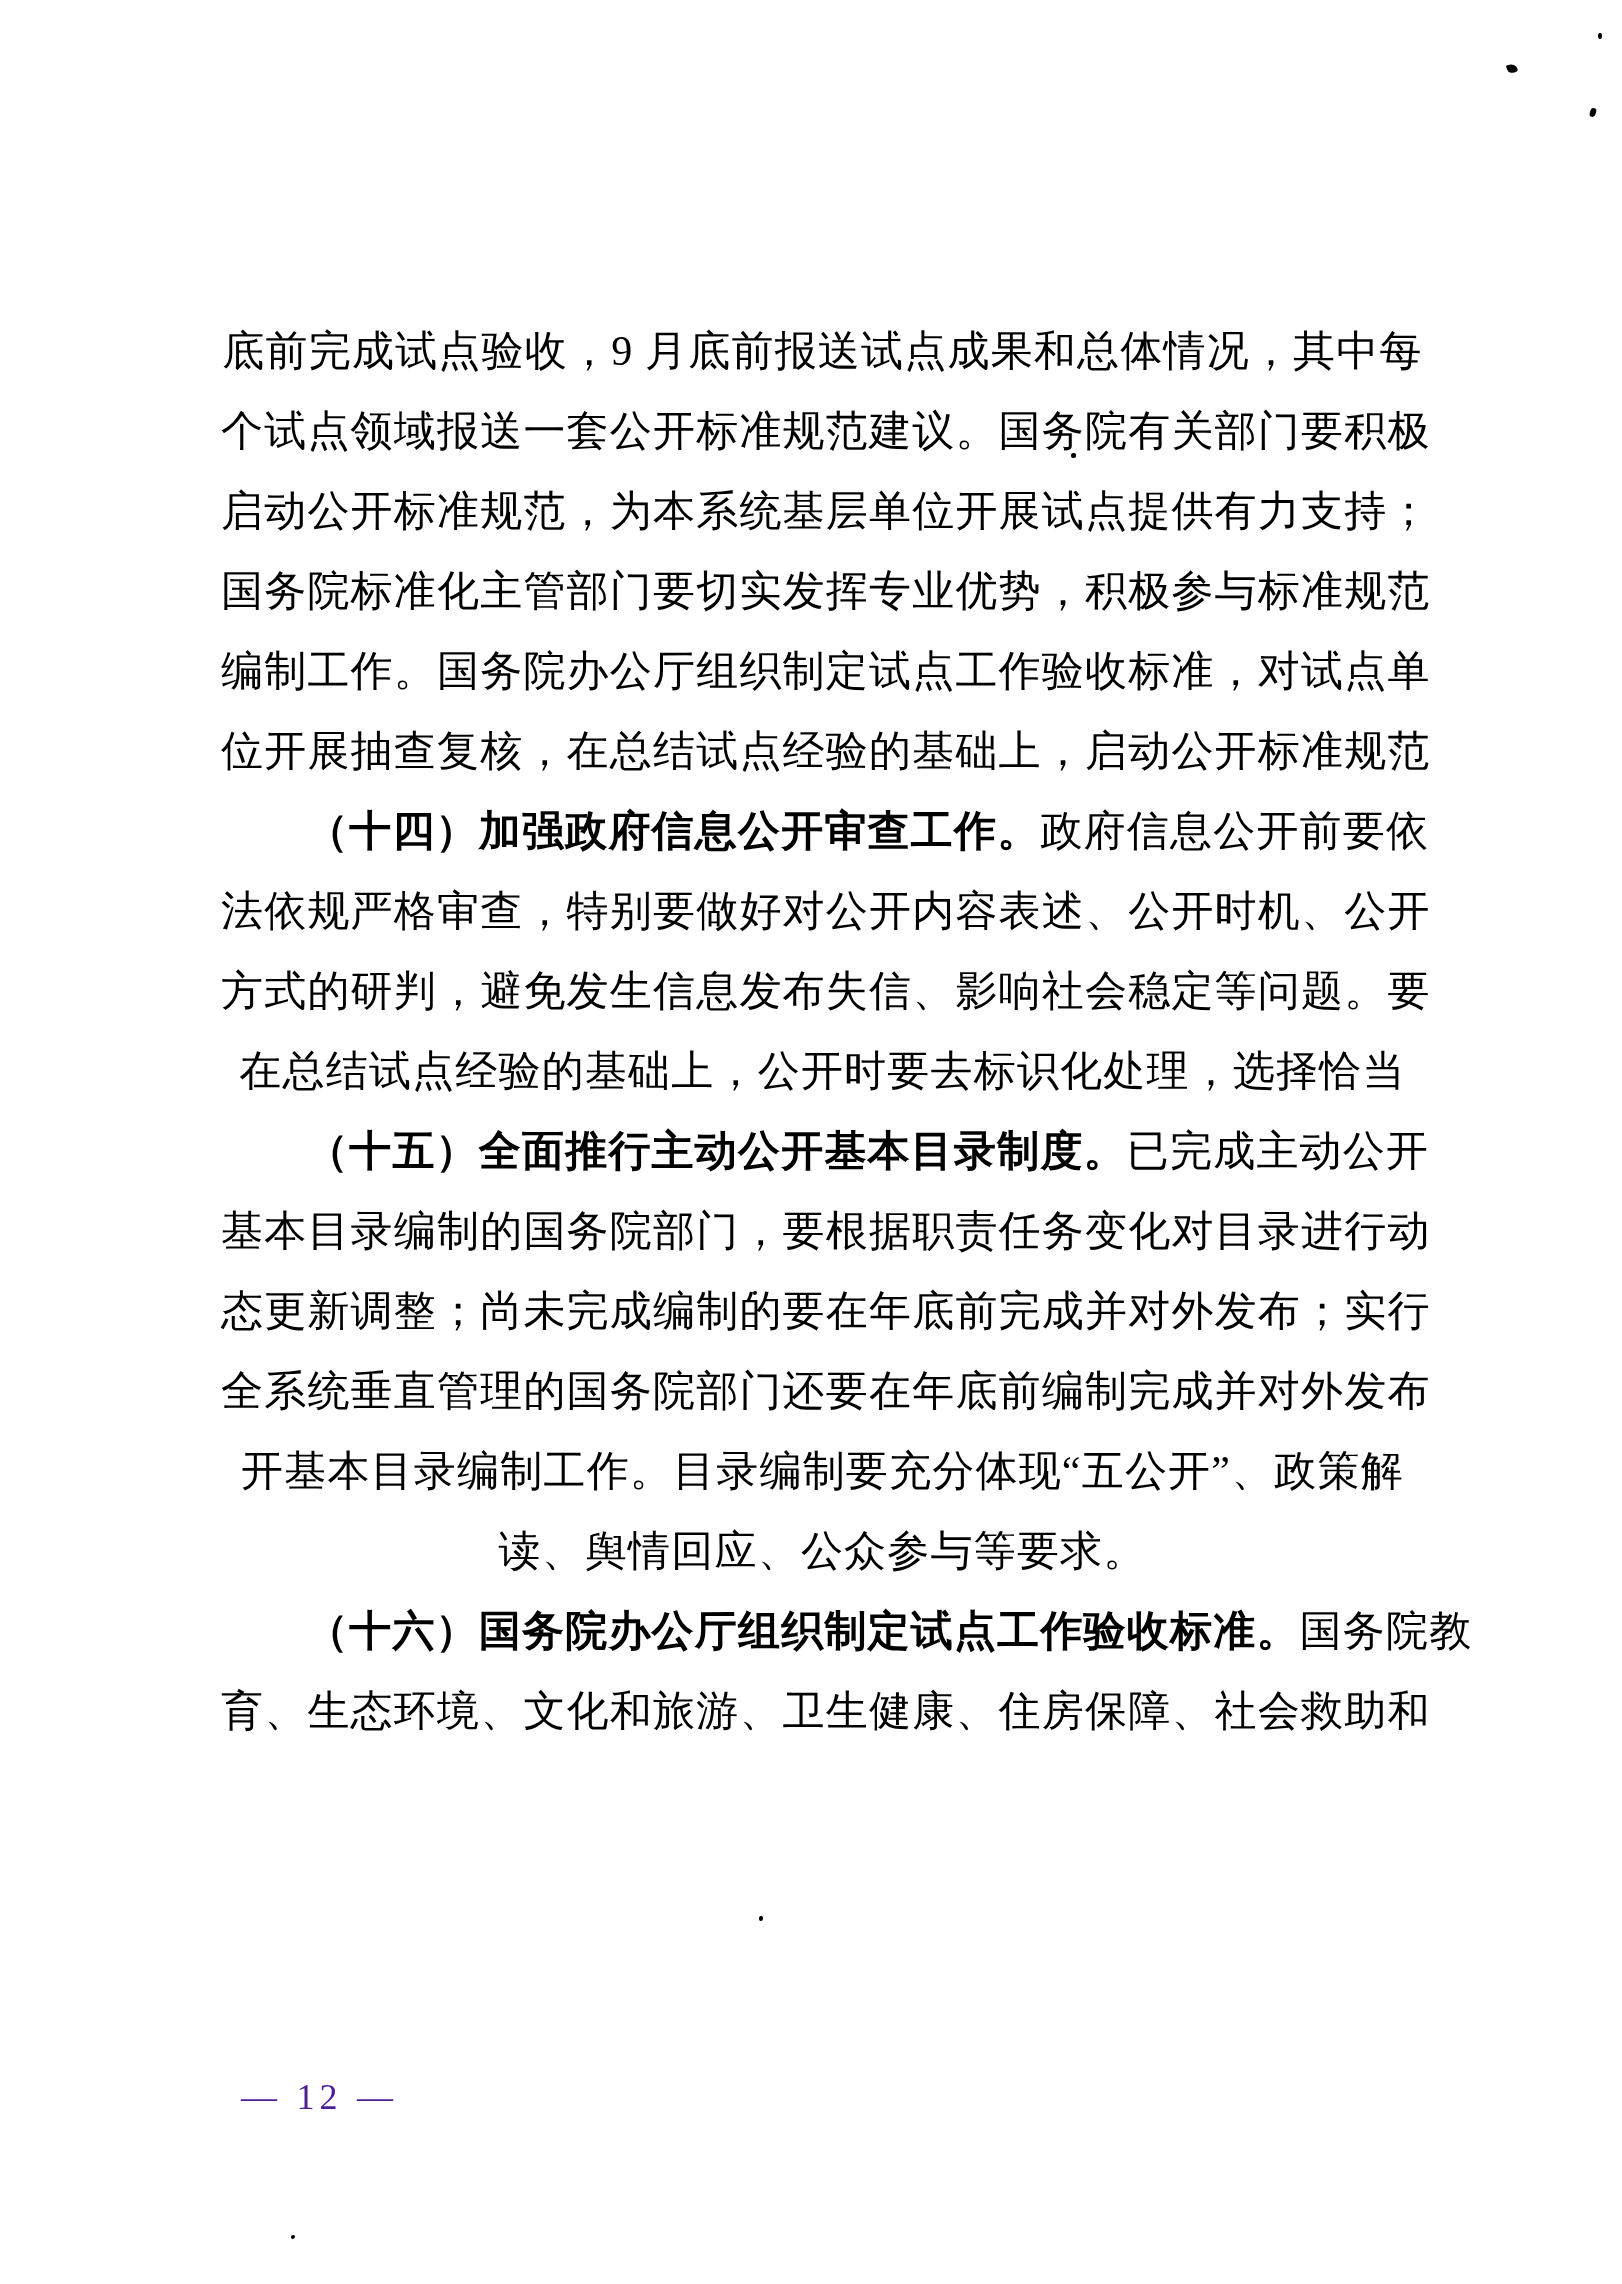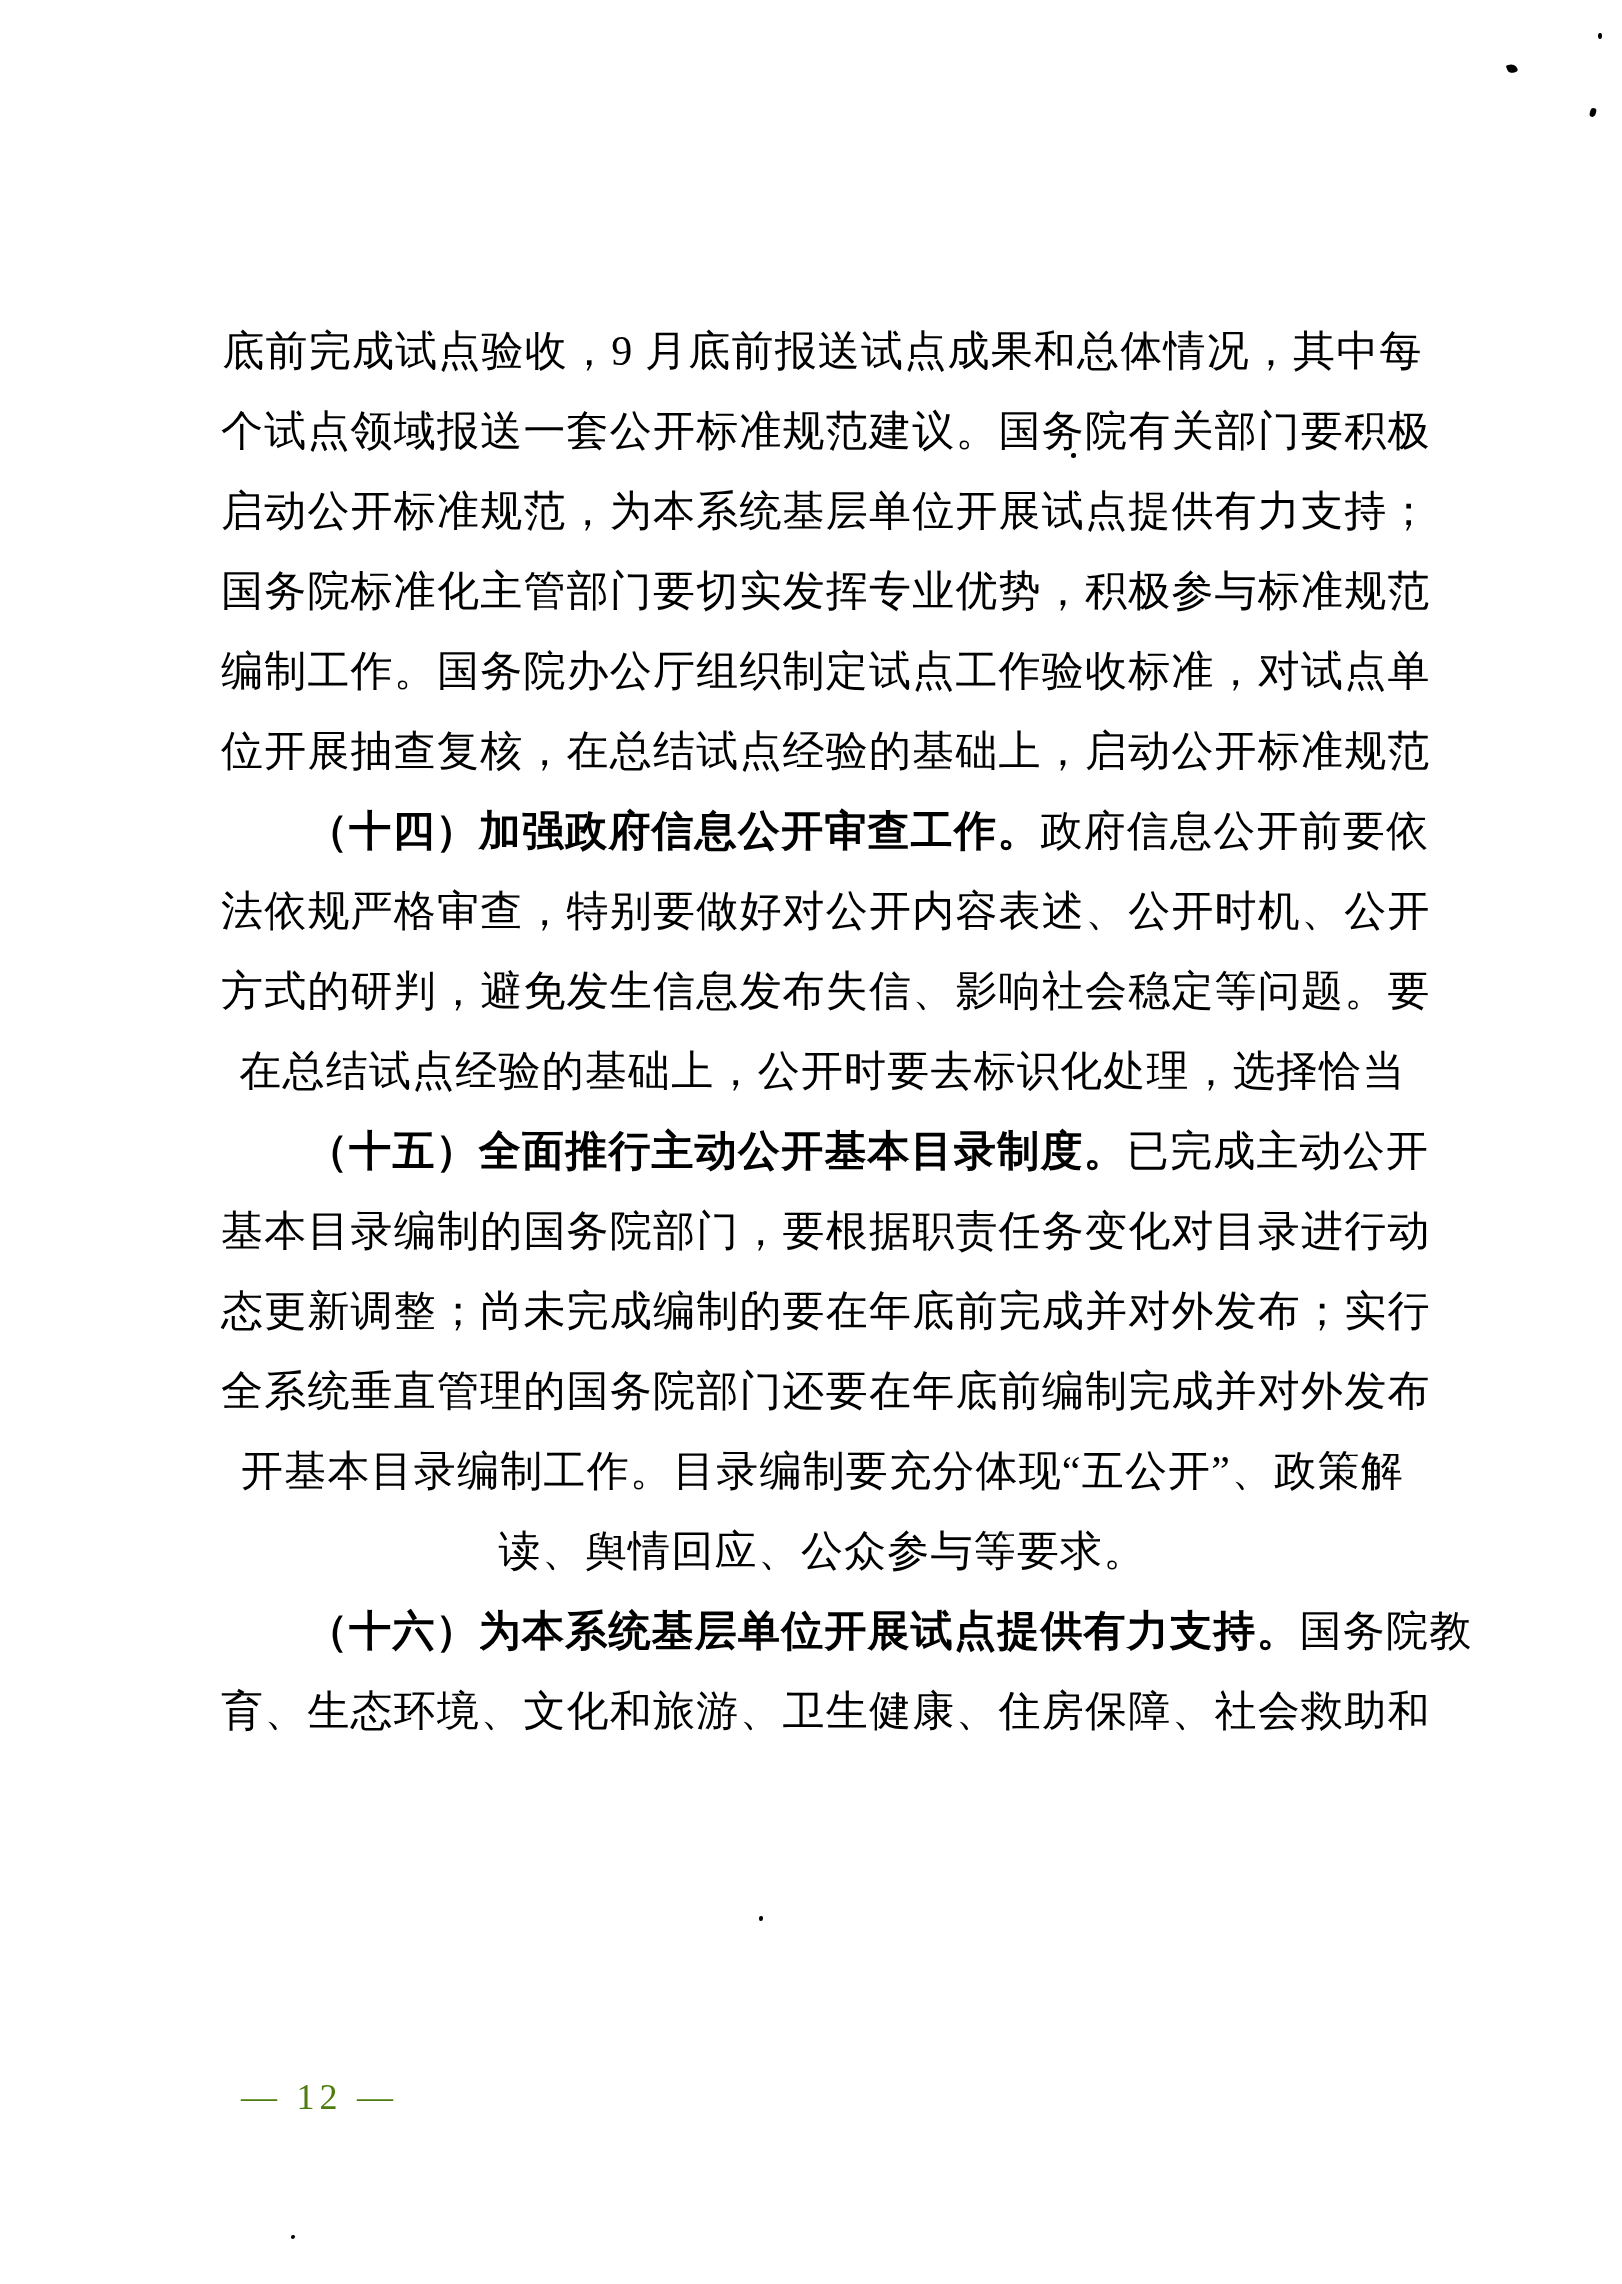--- a/index.html
+++ b/index.html
@@ -37,21 +37,21 @@
   .seg.bold {
     font-weight: 700;
   }
   .page-number {
     position: absolute;
     left: 241px;
     top: 2076px;
     font-size: 36px;
     letter-spacing: 5.2px;
     line-height: 42px;
-    color: #4d7c0f;
+    color: #4c1d95;
     white-space: nowrap;
   }
   
   .speck {
     position: absolute;
     background: #000000;
     border-radius: 50% 40% 55% 45%;
   }
   .speck.s1 { left: 1598px; top: 33px;   width: 3.9px;  height: 5.9px;  }
   .speck.s2 { left: 1507px; top: 64px;   width: 9.8px; height: 8.5px; transform: rotate(-20deg); border-radius: 10% 80% 30% 60%; }
@@ -76,21 +76,21 @@
       <div class="line indent"><span class="seg bold">（十四）加强政府信息公开审查工作。</span><span class="seg">政府信息公开前要依</span></div>
       <div class="line"><span class="seg">法依规严格审查，特别要做好对公开内容表述、公开时机、公开</span></div>
       <div class="line"><span class="seg">方式的研判，避免发生信息发布失信、影响社会稳定等问题。要</span></div>
       <div class="line"><span class="seg">在总结试点经验的基础上，公开时要去标识化处理，选择恰当</span></div>
       <div class="line indent"><span class="seg bold">（十五）全面推行主动公开基本目录制度。</span><span class="seg">已完成主动公开</span></div>
       <div class="line"><span class="seg">基本目录编制的国务院部门，要根据职责任务变化对目录进行动</span></div>
       <div class="line"><span class="seg">态更新调整；尚未完成编制的要在年底前完成并对外发布；实行</span></div>
       <div class="line"><span class="seg">全系统垂直管理的国务院部门还要在年底前编制完成并对外发布</span></div>
       <div class="line"><span class="seg">开基本目录编制工作。目录编制要充分体现“五公开”、政策解</span></div>
       <div class="line"><span class="seg">读、舆情回应、公众参与等要求。</span></div>
-      <div class="line indent"><span class="seg bold">（十六）为本系统基层单位开展试点提供有力支持。</span><span class="seg">国务院教</span></div>
+      <div class="line indent"><span class="seg bold">（十六）国务院办公厅组织制定试点工作验收标准。</span><span class="seg">国务院教</span></div>
       <div class="line"><span class="seg">育、生态环境、文化和旅游、卫生健康、住房保障、社会救助和</span></div>
     </div>
 
   <div class="page-number">— 12 —</div>
 
   <div class="speck s1"></div>
   <div class="speck s2"></div>
   <div class="speck s3"></div>
   <div class="speck s4"></div>
   <div class="speck s5"></div>

